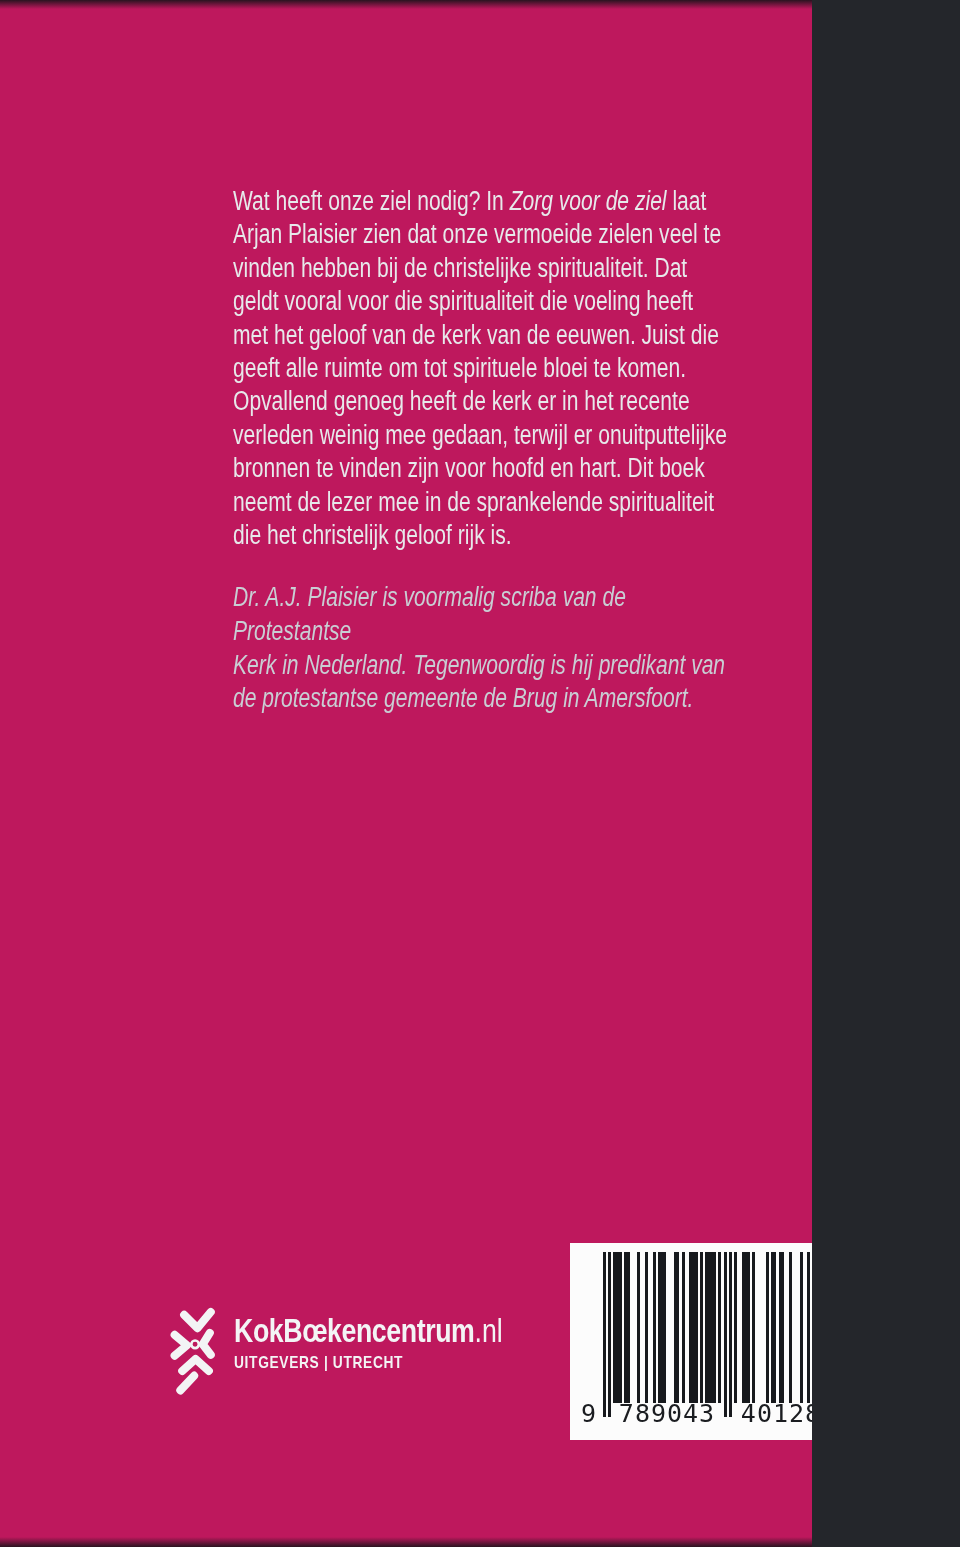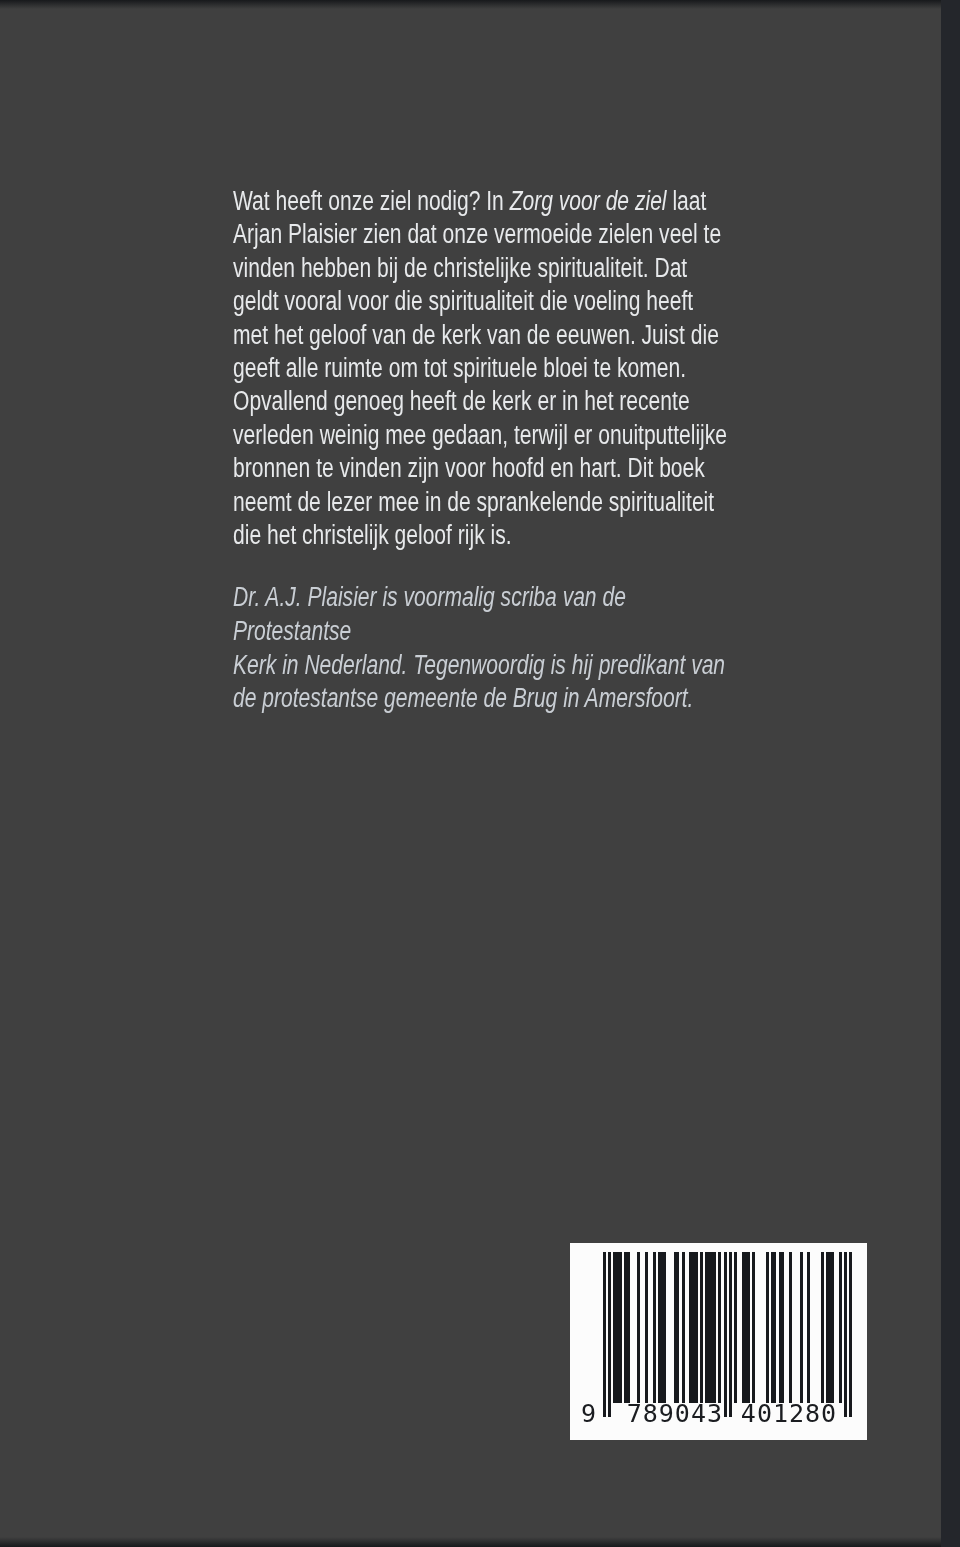--- a/index.html
+++ b/index.html
@@ -1,19 +1,19 @@
 <!DOCTYPE html>
 <html><head>
 <meta charset="utf-8">
 <title>Book back cover</title>
 <style>
   html,body{margin:0;padding:0;background:#24262b;}
   .page{
-    position:relative;width:941px;height:1547px;overflow:hidden;
-    background:#404040;
+    position:relative;width:812px;height:1547px;overflow:hidden;
+    background:#be185d;
     font-family:"Liberation Sans",sans-serif;
   }
   .edge{position:absolute;left:0;right:0;pointer-events:none;}
   .edge.top{top:0;height:9px;background:linear-gradient(180deg,rgba(16,18,21,.85),rgba(16,18,21,0));}
   .edge.bottom{bottom:0;height:10px;background:linear-gradient(0deg,rgba(16,18,21,.85),rgba(16,18,21,0));}
 
   
   .blurb{
     position:absolute;left:233px;top:158px;width:660px;
     font-size:27px;line-height:33.4px;color:#e7e9eb;
@@ -39,21 +39,21 @@
   
   .barcode-box{position:absolute;left:570px;top:1243px;width:297px;height:197px;background:#fcfcfc;}
   .bars{position:absolute;left:33px;top:9px;width:250px;height:166px;}
   .bars .bar{position:absolute;top:0;height:151px;background:#17191d;}
   .bars .bar.tall{height:165px;}
   .bc-digit{
     position:absolute;top:157px;font-family:"DejaVu Sans Mono",monospace;
     font-size:25px;line-height:28px;color:#1b1d21;text-align:center;letter-spacing:1px;
   }
   .bc-d-first{left:4px;width:30px;}
-  .bc-d-left{left:41px;width:112px;text-align:right;}
+  .bc-d-left{left:41px;width:112px;}
   .bc-d-right{left:163px;width:112px;}
 
   
   .logo{position:absolute;left:168px;top:1300px;width:360px;height:100px;color:#f3f4f5;}
   .logo svg{position:absolute;left:0;top:2px;width:57px;height:96px;}
   .logo-text{position:absolute;left:66px;top:12px;transform:scaleX(0.81);transform-origin:0 0;white-space:nowrap;}
   .logo-name{font-size:33px;font-weight:bold;letter-spacing:-0.5px;}
   .logo-suffix{font-size:33px;font-weight:normal;letter-spacing:0;}
   .logo-tagline{font-size:17px;font-weight:bold;letter-spacing:.8px;margin-top:3px;}
 </style>
@@ -128,15 +128,31 @@
         <div class="bar" style="left: 228.027px; width: 3.021px;"></div>
         <div class="bar" style="left: 235.89px; width: 3.021px;"></div>
         <div class="bar tall" style="left: 241.132px; width: 3.021px;"></div>
         <div class="bar tall" style="left: 246.374px; width: 3.021px;"></div>
       </div>
     <span class="bc-digit bc-d-first">9</span>
     <span class="bc-digit bc-d-left">789043</span>
     <span class="bc-digit bc-d-right">401280</span>
   </div>
 
+  <div class="logo">
+    <svg viewBox="0 0 60 100" fill="none" stroke="#f3f4f5" stroke-width="8.5" stroke-linecap="round" stroke-linejoin="round">
+      <path d="M17 13 L31 27 L45 10"></path>
+      <path d="M7 34 L20 45 L7 56"></path>
+      <path d="M44 32 L36.5 44 L45 55"></path>
+      <circle cx="28.5" cy="44" r="1.4" stroke-width="8"></circle>
+      <path d="M15 72 L29 59.5 L43 72"></path>
+      <path d="M13 92.5 L27.5 77"></path>
+    </svg>
+    <div class="logo-text">
+      <div>
+        <span class="logo-name">KokBœkencentrum</span><span class="logo-suffix">.nl</span>
+      </div>
+      <div class="logo-tagline">UITGEVERS | UTRECHT</div>
+    </div>
+  </div>
 
   <div class="edge bottom"></div>
 </div>
 
 </body></html>

